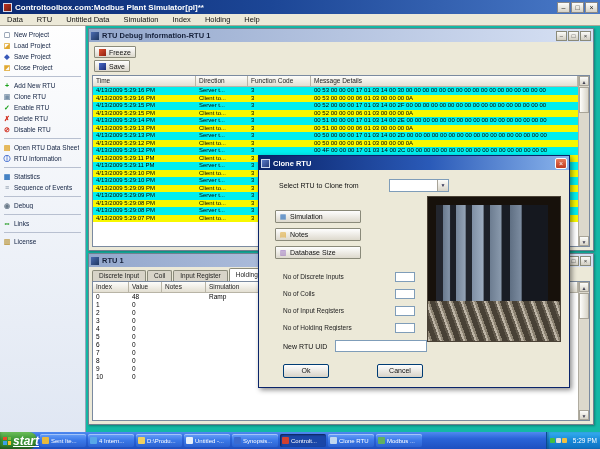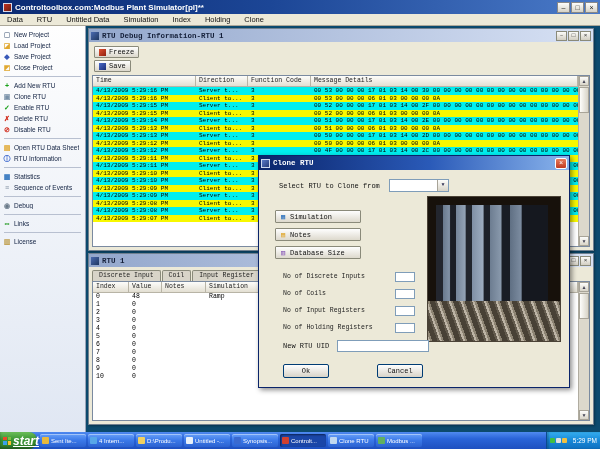--- a/index.html
+++ b/index.html
@@ -18,21 +18,21 @@
   .menubar{position:absolute;left:0;top:14px;right:0;height:12px;background:#ece9d8;border-bottom:1px solid #aca899;display:flex;align-items:center;}
   .menu-item{font-size:7.5px;padding:0 7px;color:#111;}
 
   
   .main{position:absolute;left:0;top:26px;right:0;bottom:17px;display:flex;}
   .sidebar{width:86px;flex:none;background:linear-gradient(180deg,#fefefe,#e0e7f3);border-right:1px solid #9aa4b8;padding-top:3px;overflow:hidden;}
   .side-item{display:flex;align-items:center;height:11px;padding:0 2px;}
   .side-icon{width:10px;flex:none;font-size:7px;line-height:9px;text-align:center;margin-right:2px;font-weight:bold;}
   .side-label{font-size:6.5px;white-space:nowrap;overflow:hidden;color:#102040;}
   .sep{height:1px;background:#b8c0d0;margin:3px 4px;}
-  .mdi{flex:1;position:relative;background:#0c4a6e;overflow:hidden;font-family:Liberation Mono, monospace;}
+  .mdi{flex:1;position:relative;background:#14b8a6;overflow:hidden;}
 
   
   .mdiwin{position:absolute;background:#ece9d8;border:1px solid #708090;box-shadow:1px 1px 2px rgba(0,0,0,.3);}
   .debug-win{left:2px;top:2px;width:506px;height:223px;}
   .rtu-win{left:2px;top:227px;width:506px;height:172px;}
   .childbar{height:13px;display:flex;align-items:center;background:linear-gradient(90deg,#93a7cc,#d7e1f4);padding:0 2px;}
   .child-ico{width:8px;height:8px;background:linear-gradient(135deg,#4a6ab0,#203860);margin-right:3px;flex:none;}
   .child-title{font-size:7.5px;font-weight:bold;color:#15203a;flex:1;white-space:nowrap;overflow:hidden;}
   .child-ctls{display:flex;gap:1px;flex:none;}
   .cbtn{width:11px;height:10px;background:linear-gradient(#fbfbf9,#d2cec2);border:1px solid #8a8a7a;font-size:6px;line-height:8px;text-align:center;color:#333;}
@@ -138,21 +138,21 @@
     </span>
   </div>
 
   <div class="menubar">
       <span class="menu-item">Data</span>
       <span class="menu-item">RTU</span>
       <span class="menu-item">Untitled Data</span>
       <span class="menu-item">Simulation</span>
       <span class="menu-item">Index</span>
       <span class="menu-item">Holding</span>
-      <span class="menu-item">Clone</span>
+      <span class="menu-item">Help</span>
     </div>
 
   <div class="main">
 
     <div class="sidebar">
         <div class="side-item">
           <span class="side-icon" style="color: rgb(122, 138, 160);">▢</span>
           <span class="side-label">New Project</span>
         </div>
         <div class="side-item">

